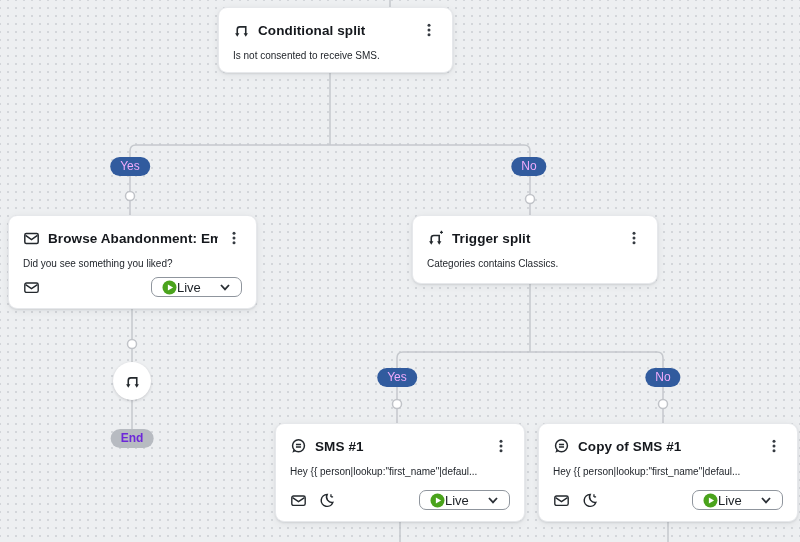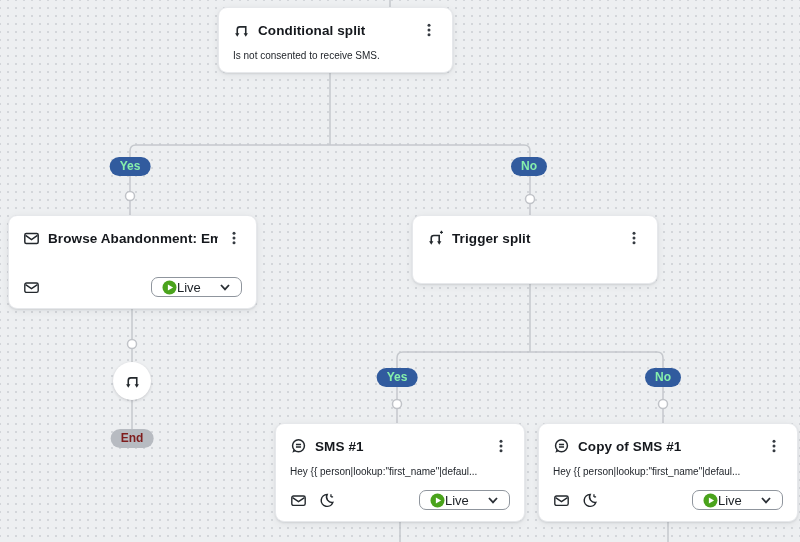--- a/index.html
+++ b/index.html
@@ -49,23 +49,23 @@
     margin-left:auto; display:inline-flex; align-items:center; 
     background:#fff; border:1px solid #8f959d; border-radius:7px;
     height:20px; padding:4px 10px; min-width:91px;
     font-family:inherit; font-size:13px; color:#1c2126; cursor:pointer;
   }
   .live-btn .chev { margin-left:auto; display:inline-flex; }
 
   .pill {
     position:absolute; transform:translateX(-50%);
     height:19px; line-height:19px; padding:0 10px; border-radius:10px;
-    font-size:12px; font-weight:700; color:#86efac; background:#315b9e;
-  }
-  .pill.gray { background:#b7bbc1; color:#7f1d1d; font-weight:600; }
+    font-size:12px; font-weight:400; color:#f0abfc; background:#315b9e;
+  }
+  .pill.gray { background:#b7bbc1; color:#6d28d9; font-weight:600; }
 
   .split-node {
     position:absolute; width:38px; height:38px; border-radius:50%;
     background:#ffffff; box-shadow:0 1px 3px rgba(25,30,38,.18);
     display:flex; align-items:center; justify-content:center; cursor:pointer;
   }
   .split-node svg { width:17px; height:17px; }
 </style>
 </head>
 <body>
@@ -122,20 +122,21 @@
       </span>
       <span class="card-title">Browse Abandonment: Email...</span>
       <span class="kebab">
         <svg viewBox="0 0 16 16" width="16" height="16">
             <circle cx="8" cy="3.2" r="1.5" fill="#363b42"></circle>
             <circle cx="8" cy="8" r="1.5" fill="#363b42"></circle>
             <circle cx="8" cy="12.8" r="1.5" fill="#363b42"></circle>
           </svg>
       </span>
     </div>
+    <div class="card-desc">Did you see something you liked?</div>
     <div class="card-foot">
       <span class="ficon">
         <svg viewBox="0 0 16 16">
             <rect x="1.7" y="3.8" width="12.6" height="8.8" rx="1.6" fill="none" stroke="#23282d" stroke-width="1.3"></rect>
             <path d="M2.4 5.3 L8 9 L13.6 5.3" fill="none" stroke="#23282d" stroke-width="1.3"></path>
           </svg>
       </span>
       <button class="live-btn">
         <span style="display:inline-flex;">
           <svg width="15" height="15" viewBox="0 0 15 15">
@@ -165,20 +166,21 @@
       </span>
       <span class="card-title">Trigger split</span>
       <span class="kebab">
         <svg viewBox="0 0 16 16" width="16" height="16">
             <circle cx="8" cy="3.2" r="1.5" fill="#363b42"></circle>
             <circle cx="8" cy="8" r="1.5" fill="#363b42"></circle>
             <circle cx="8" cy="12.8" r="1.5" fill="#363b42"></circle>
           </svg>
       </span>
     </div>
+    <div class="card-desc">Categories contains Classics.</div>
   </div>
 
   <div class="split-node" style="left:113px; top:362px;">
     <svg viewBox="0 0 16 16">
         <path d="M4 11.5 V7 Q4 4.6 6.4 4.6 H12 V11.5" fill="none" stroke="#23282d" stroke-width="1.5"></path>
         <polygon points="2,10.6 6,10.6 4,13.8" fill="#23282d"></polygon>
         <polygon points="10,10.6 14,10.6 12,13.8" fill="#23282d"></polygon>
       </svg>
   </div>
   <span class="pill gray" style="left:132px; top:429px;">End</span>

